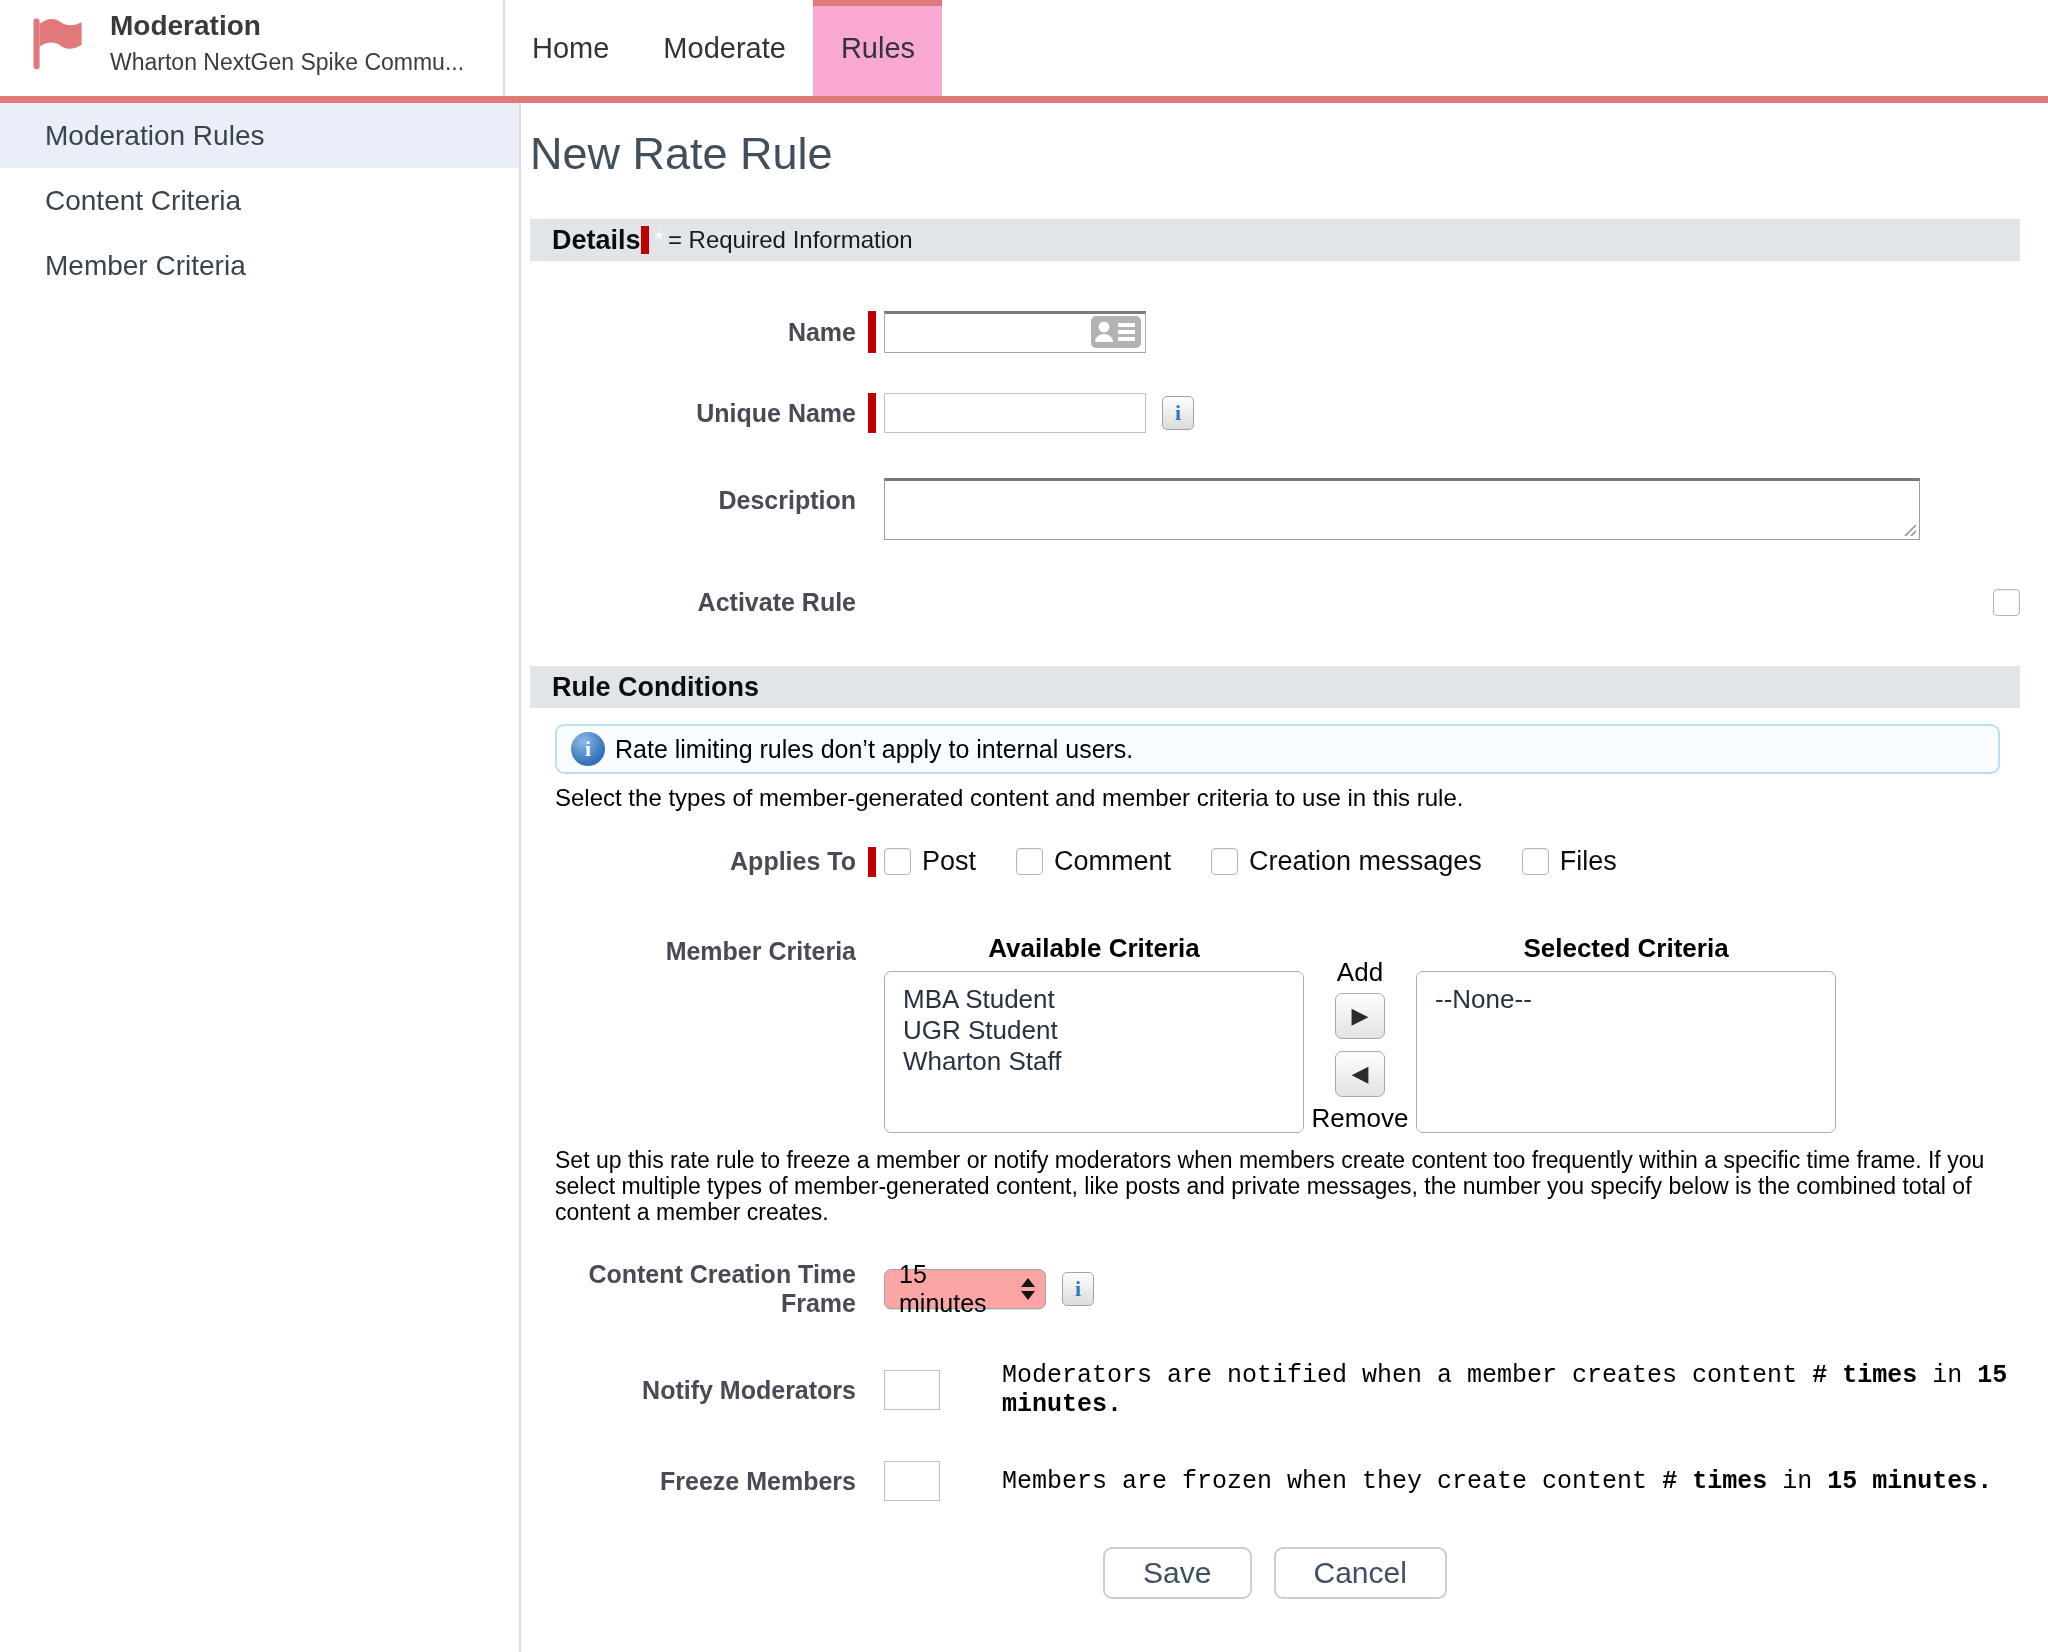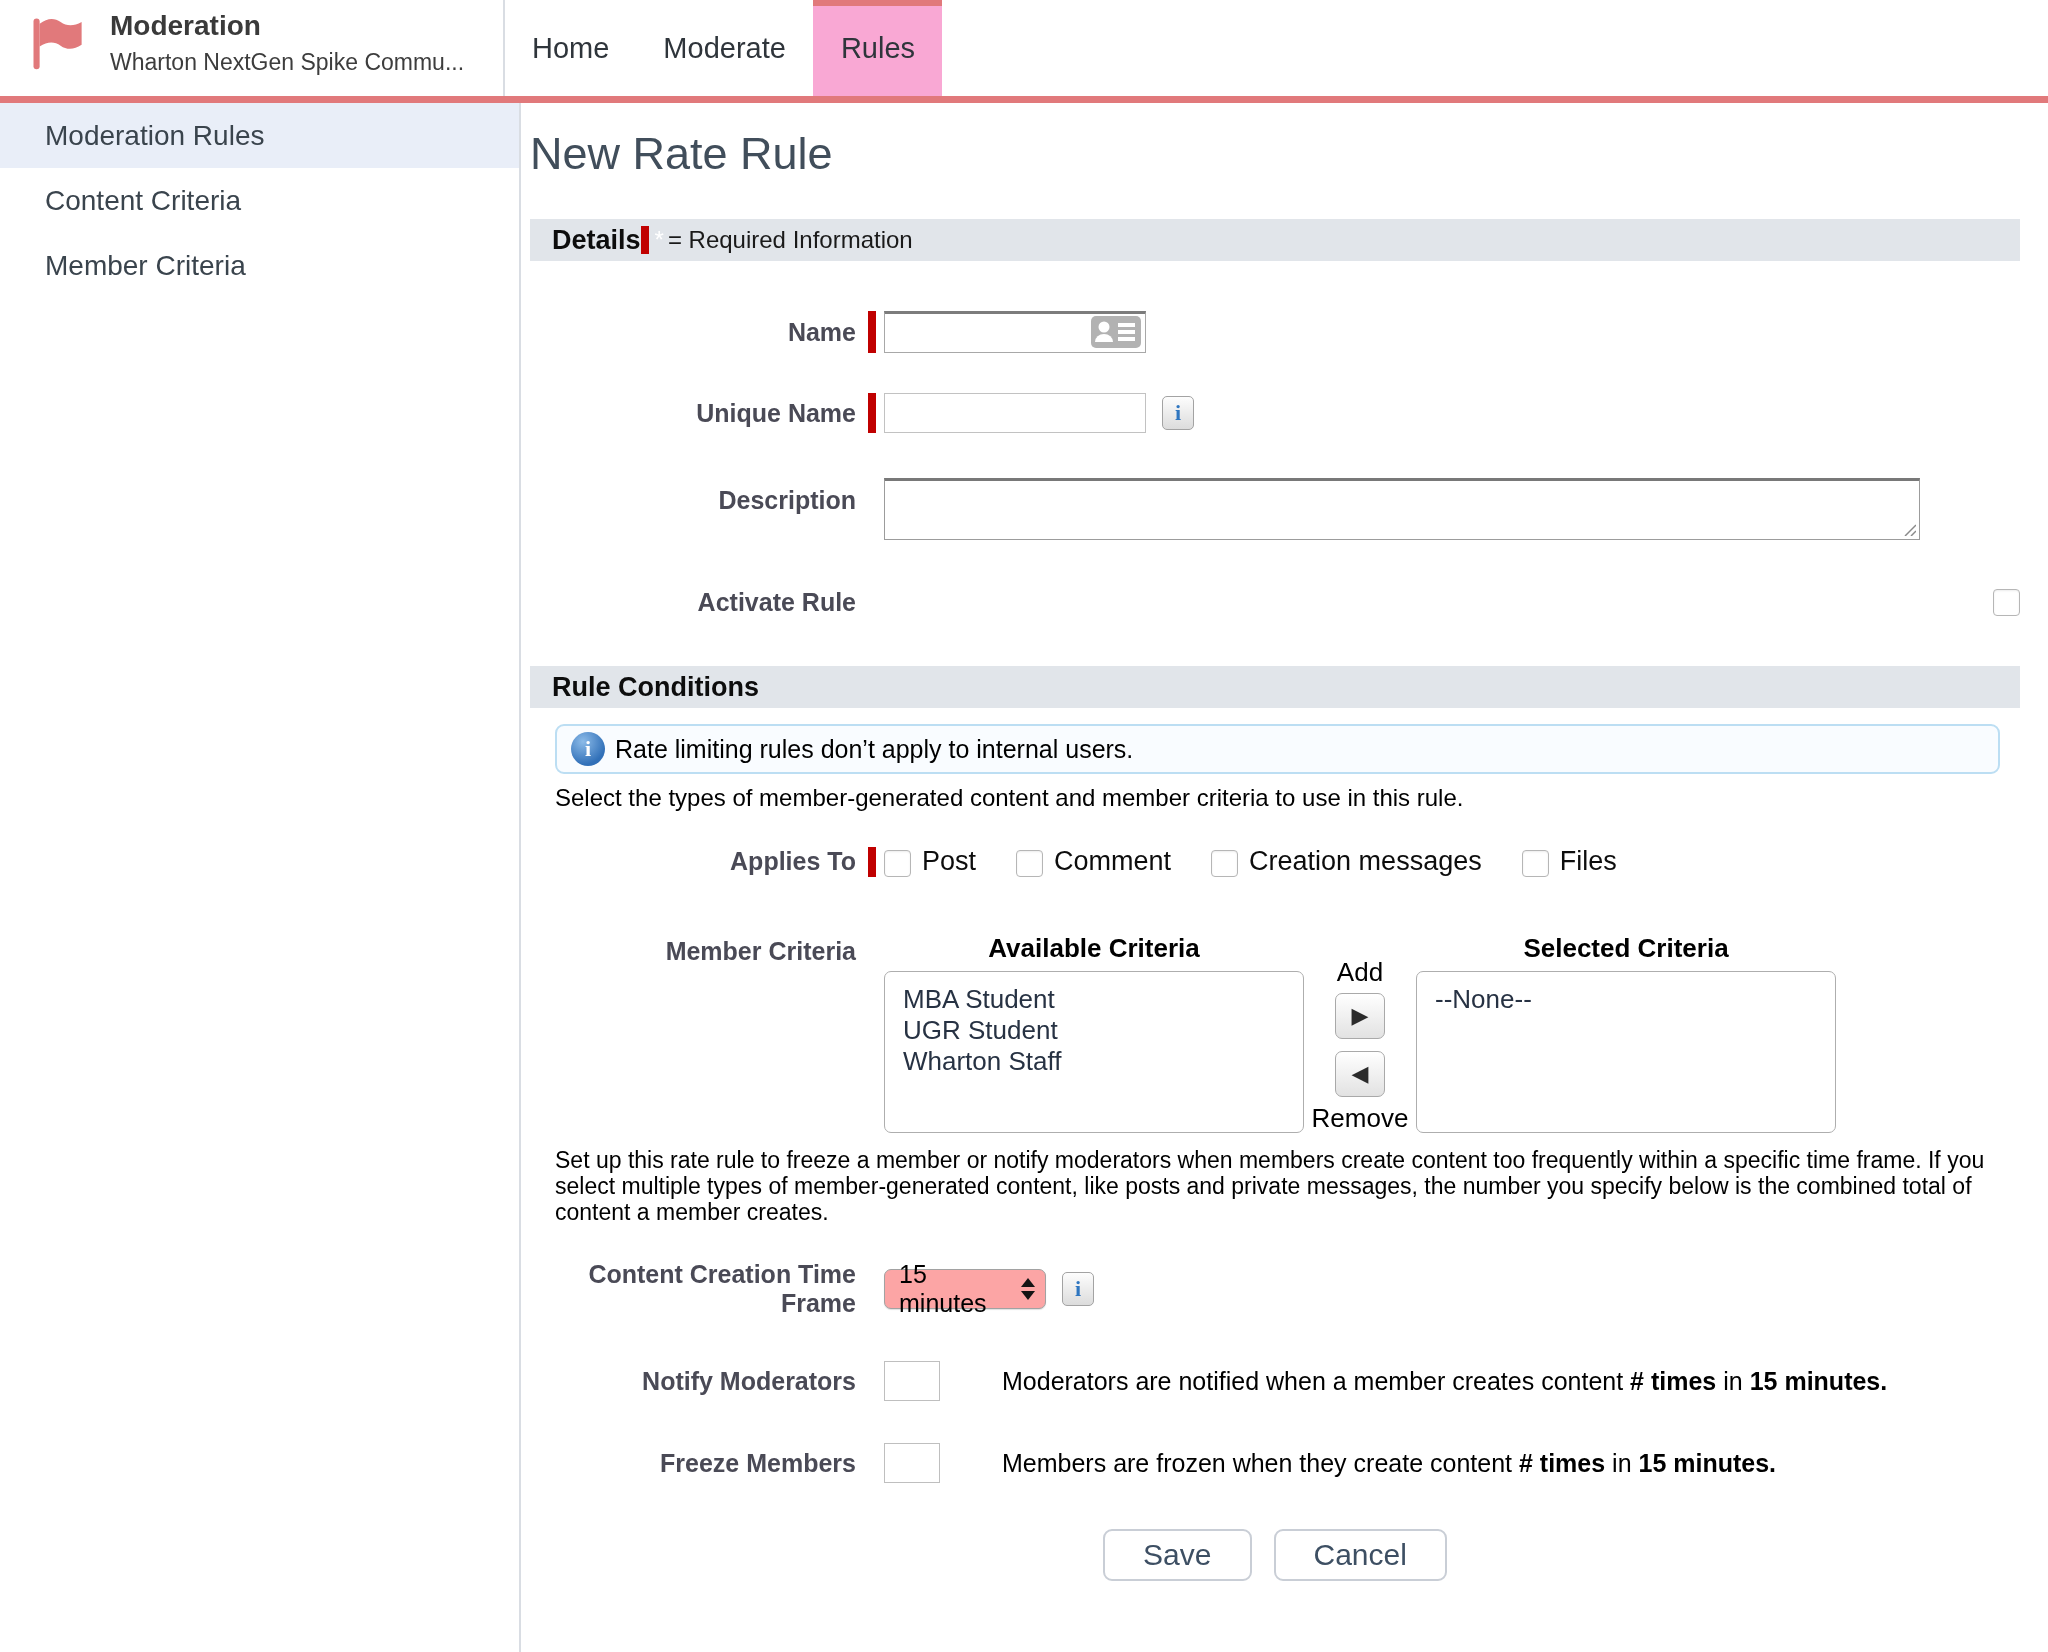--- a/index.html
+++ b/index.html
@@ -57,21 +57,21 @@
 
   .cb { width:27px; height:27px; border:1.5px solid #b6b6b6; border-radius:4px; background:#fff; box-shadow:inset 0 1px 2px rgba(0,0,0,0.08); cursor:pointer; flex:none; }
 
   .info-box { margin-left:25px; width:1445px; height:50px; border:2px solid #bcdef3; border-radius:9px; background:#f9fcff; display:flex; align-items:center; padding:0 14px; }
   .info-circle { width:34px; height:34px; border-radius:50%; background:radial-gradient(circle at 35% 28%, #8cbbe8, #3170b8 70%); color:#fff;
     display:flex; align-items:center; justify-content:center; font-family:"Liberation Serif",serif; font-weight:bold; font-size:22px; margin-right:10px; flex:none; }
   .info-text { font-size:25px; color:#000; }
   .instruction { margin-left:25px; margin-top:10px; font-size:24px; color:#000; height:26px; }
 
   .applies-opts { display:flex; align-items:center; gap:40px; }
-  .opt { display:flex; align-items:flex-end; gap:11px; font-size:27px; color:#0d0d0d; }
+  .opt { display:flex; align-items:center; gap:11px; font-size:27px; color:#0d0d0d; }
 
   .dual { display:flex; align-items:flex-start; }
   .dual-col { width:420px; display:flex; flex-direction:column; }
   .dual-head { font-size:26px; font-weight:bold; color:#000; text-align:center; height:30px; margin-bottom:8px; }
   .listbox { height:162px; border:1px solid #aeaeae; border-radius:7px; background:#fff; padding:12px 18px; overflow:hidden; }
   .listbox .item { font-size:26px; line-height:31px; color:#273243; cursor:default; }
   .mid-col { width:112px; display:flex; flex-direction:column; align-items:center; padding-top:24px; }
   .mid-label { font-size:26px; color:#000; height:30px; }
   .arrow-btn { width:50px; height:46px; margin:6px 0; border:1px solid #a9a9a9; border-radius:7px;
     background:linear-gradient(#ffffff,#e2e2e2); display:flex; align-items:center; justify-content:center;
@@ -80,21 +80,21 @@
   .para { margin-left:25px; margin-top:14px; font-size:23px; line-height:26px; color:#000; height:78px; }
   .para div { white-space:nowrap; }
 
   .select { width:162px; height:40px; border:1.5px solid #a2a2a2; border-radius:7px; background:#fca5a5;
     box-shadow:0 1px 1px rgba(0,0,0,0.12); display:flex; align-items:center; padding:0 10px 0 14px; cursor:pointer; }
   .select-text { font-size:25px; color:#000; }
   .select-arrows { margin-left:auto; display:flex; flex-direction:column; gap:4px; }
   .select-arrows .up { width:0; height:0; border-left:7px solid transparent; border-right:7px solid transparent; border-bottom:9px solid #141414; }
   .select-arrows .down { width:0; height:0; border-left:7px solid transparent; border-right:7px solid transparent; border-top:9px solid #141414; }
 
-  .sentence { font-size:25px; color:#000; margin-left:62px; }
+  .sentence { font-size:25px; color:#000; margin-left:62px;font-family:Liberation Mono, monospace; }
   .sentence b { font-weight:bold; }
 
   .btn-row { display:flex; justify-content:center; gap:22px; }
   .btn { height:52px; padding:0 38px; font-size:30px; color:#3d4f63; background:#fff; border:2px solid #c9ced6; border-radius:9px; display:flex; align-items:center; cursor:pointer; font-family:"Liberation Sans",sans-serif; }
 
   
   .mt-bar1 { margin-top:41px; }
   .mt-name { margin-top:50px; }
   .mt-unique { margin-top:40px; }
   .mt-desc { margin-top:45px; }

